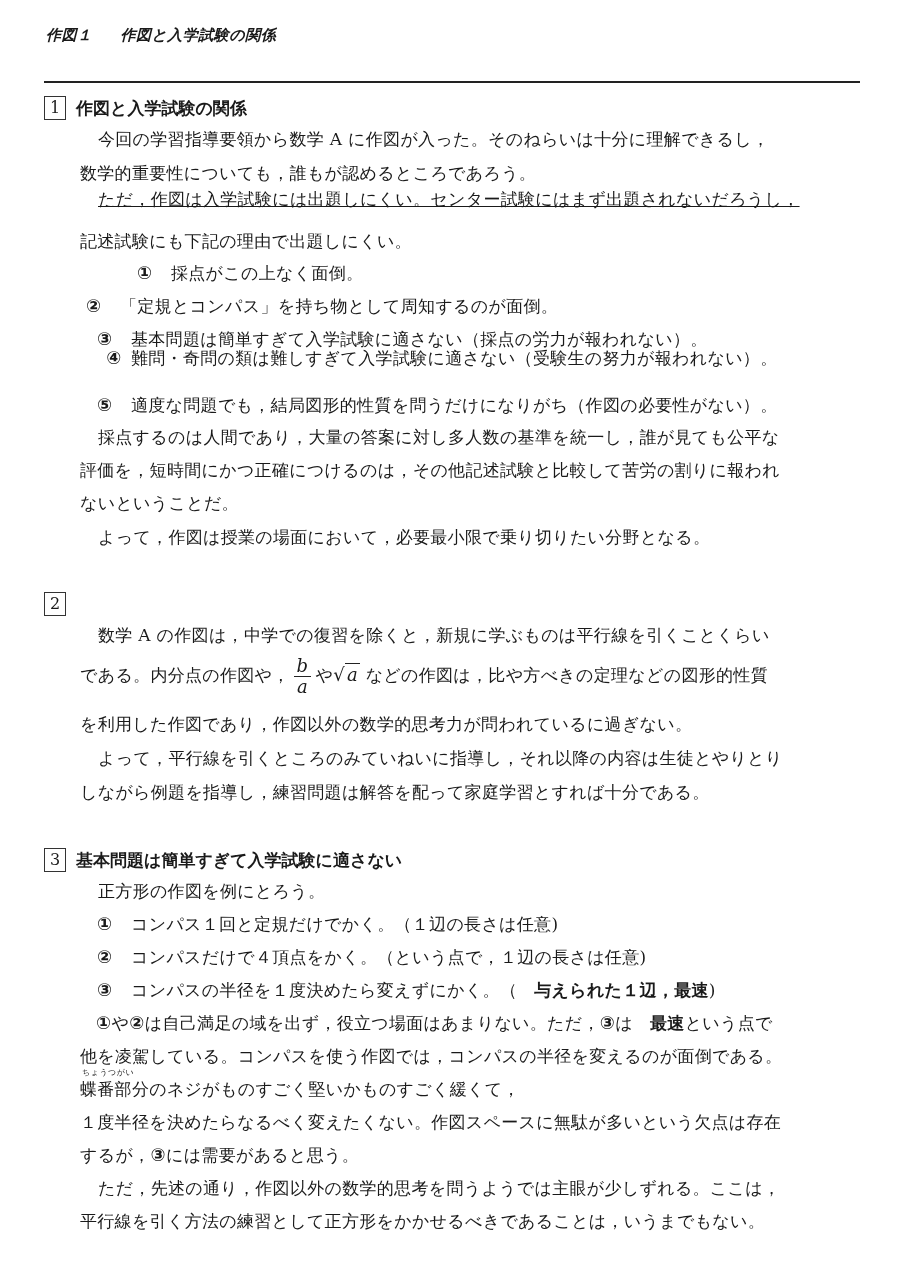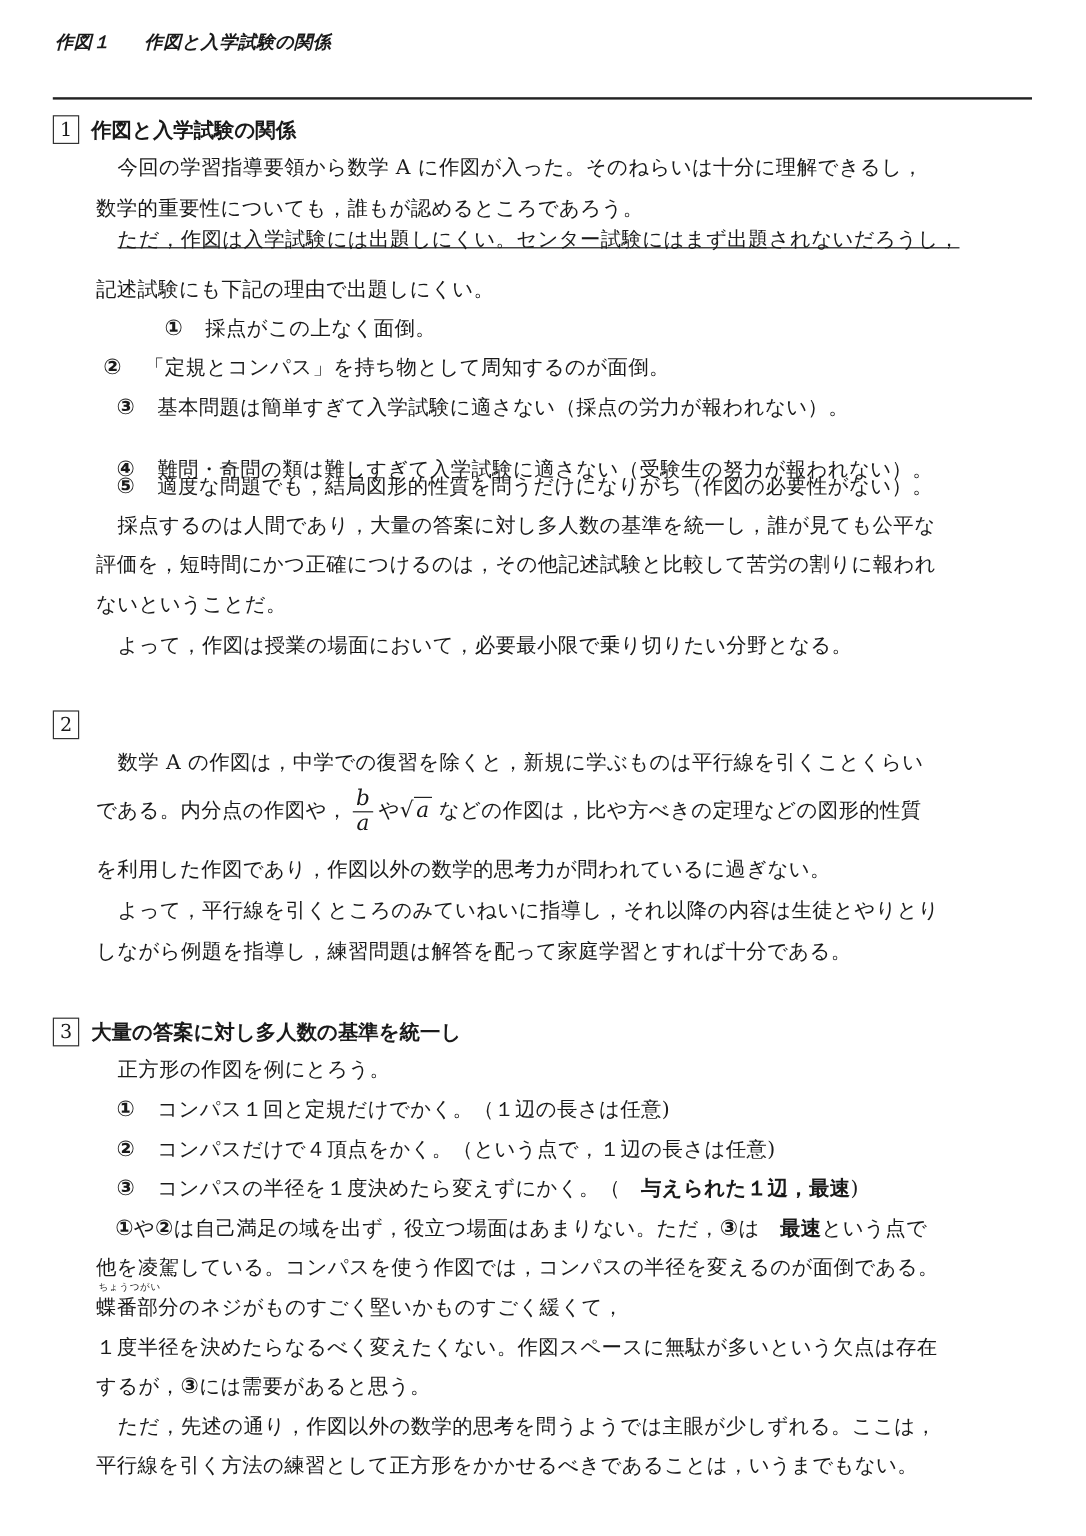--- a/index.html
+++ b/index.html
@@ -116,21 +116,21 @@
 
 <div class="line" style="left:97px; top:262px;margin-left:40px;">
   <span class="num">①</span><span>採点がこの上なく面倒。</span>
 </div>
 <div class="line" style="left:86px; top:295px;">
   <span class="num">②</span><span>「定規とコンパス」を持ち物として周知するのが面倒。</span>
 </div>
 <div class="line" style="left:97px; top:328px;">
   <span class="num">③</span><span>基本問題は簡単すぎて入学試験に適さない（採点の労力が報われない）。</span>
 </div>
-<div class="line" style="left:97px; top:380px;">
+<div class="line" style="left:97px; top:347px;text-align:center;">
   <span class="num">④</span><span>難問・奇問の類は難しすぎて入学試験に適さない（受験生の努力が報われない）。</span>
 </div>
 <div class="line" style="left:97px; top:394px;">
   <span class="num">⑤</span><span>適度な問題でも，結局図形的性質を問うだけになりがち（作図の必要性がない）。</span>
 </div>
 
 <div class="line" style="left:98px; top:426px;">採点するのは人間であり，大量の答案に対し多人数の基準を統一し，誰が見ても公平な</div>
 <div class="line" style="left:80px; top:459px;">評価を，短時間にかつ正確につけるのは，その他記述試験と比較して苦労の割りに報われ</div>
 <div class="line" style="left:80px; top:492px;">ないということだ。</div>
 <div class="line" style="left:98px; top:526px;">よって，作図は授業の場面において，必要最小限で乗り切りたい分野となる。</div>
@@ -141,21 +141,21 @@
 <div class="line" style="left:98px; top:624px;">数学 A の作図は，中学での復習を除くと，新規に学ぶものは平行線を引くことくらい</div>
 <div class="line" style="left:80px; top:656px;">
   <span>である。内分点の作図や，</span><span class="frac"><span class="n">b</span><span class="d">a</span></span><span>や</span><span class="sqrt">√<span class="rad">a</span></span> <span>などの作図は，比や方べきの定理などの図形的性質</span>
 </div>
 <div class="line" style="left:80px; top:713px;text-align:right;">を利用した作図であり，作図以外の数学的思考力が問われているに過ぎない。</div>
 <div class="line" style="left:98px; top:747px;">よって，平行線を引くところのみていねいに指導し，それ以降の内容は生徒とやりとり</div>
 <div class="line" style="left:80px; top:781px;">しながら例題を指導し，練習問題は解答を配って家庭学習とすれば十分である。</div>
 
 <div class="section-head" style="top:848px;">
   <span class="sec-num">3</span>
-  <span class="sec-title">大量の答案に対し多人数の基準を統一し</span>
+  <span class="sec-title">基本問題は簡単すぎて入学試験に適さない</span>
 </div>
 <div class="line" style="left:98px; top:880px;">正方形の作図を例にとろう。</div>
 <div class="line" style="left:97px; top:913px;">
   <span class="num">①</span><span>コンパス１回と定規だけでかく。（１辺の長さは任意)</span>
 </div>
 <div class="line" style="left:97px; top:946px;">
   <span class="num">②</span><span>コンパスだけで４頂点をかく。（という点で，１辺の長さは任意)</span>
 </div>
 <div class="line" style="left:97px; top:979px;">
   <span class="num">③</span><span>コンパスの半径を１度決めたら変えずにかく。（</span><span class="bold">与えられた１辺，最速</span><span>)</span>

